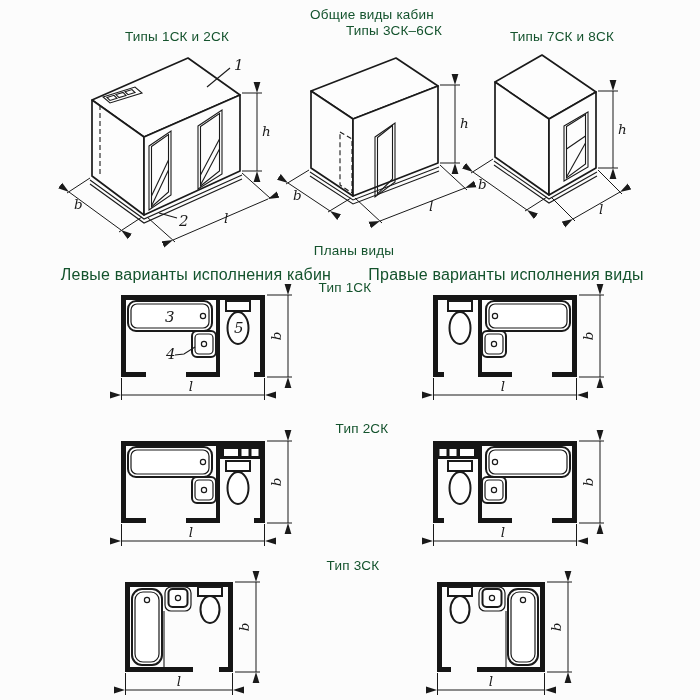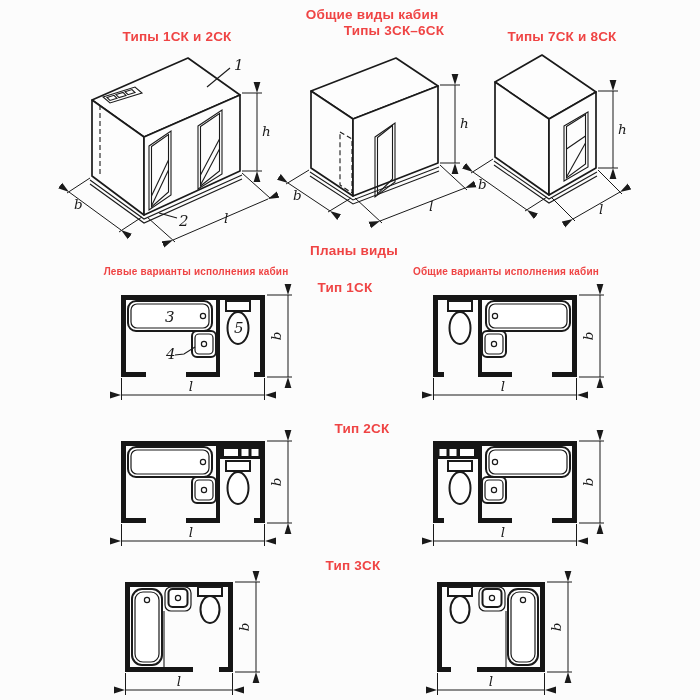--- a/index.html
+++ b/index.html
@@ -1,21 +1,21 @@
 <!DOCTYPE html>
 <html><head>
 <meta charset="utf-8">
 <style>
   html,body{margin:0;padding:0;}
   body{background:#ffffff;}
   #stage{position:relative;width:700px;height:700px;background:#fcfcfc;overflow:hidden;
          font-family:"Liberation Sans", sans-serif;}
   .hdr{position:absolute;transform:translateX(-50%);white-space:nowrap;
-       font-weight:bold;font-size:13.5px;color:#ef4444;letter-spacing:.2px;}
-  .hdr.small{font-size:10px;text-align:right;}
+       font-weight:normal;font-size:13.5px;color:#14532d;letter-spacing:.2px;}
+  .hdr.small{font-size:16px;text-align:right;}
   svg{position:absolute;overflow:visible;}
   svg .face{fill:#fdfdfd;stroke:#1a1a1a;stroke-width:1.7;stroke-linejoin:round;}
   svg .thin{stroke:#1a1a1a;stroke-width:1.1;fill:none;}
   svg .dimln{stroke:#1a1a1a;stroke-width:1;fill:none;}
   svg .wall{fill:#161616;stroke:none;}
   svg .fix{fill:#ffffff;stroke:#1a1a1a;stroke-width:2;}
   svg .fixthin{fill:none;stroke:#1a1a1a;stroke-width:1.2;}
   svg text.dim{font:italic 13.5px "DejaVu Serif", serif;fill:#1a1a1a;}
   svg text.num{font:italic 15px "DejaVu Serif", serif;fill:#1a1a1a;}
   svg .dash{stroke:#1a1a1a;stroke-width:1.1;fill:none;stroke-dasharray:5 3;}
@@ -32,21 +32,21 @@
       </marker>
     </defs>
   </svg>
 
   <div class="hdr" style="left:372px;top:7px">Общие виды кабин</div>
   <div class="hdr" style="left:177px;top:29px">Типы 1СК и 2СК</div>
   <div class="hdr" style="left:394px;top:23px">Типы 3СК–6СК</div>
   <div class="hdr" style="left:562px;top:29px">Типы 7СК и 8СК</div>
   <div class="hdr" style="left:354px;top:243px">Планы виды</div>
   <div class="hdr small" style="left:196px;top:266px">Левые варианты исполнения кабин</div>
-  <div class="hdr small" style="left:506px;top:266px">Общие варианты исполнения кабин</div>
+  <div class="hdr small" style="left:506px;top:266px">Правые варианты исполнения виды</div>
   <div class="hdr" style="left:345px;top:280px">Тип 1СК</div>
   <div class="hdr" style="left:362px;top:421px">Тип 2СК</div>
   <div class="hdr" style="left:353px;top:558px">Тип 3СК</div>
 
   <svg style="left:58px;top:46px" width="240" height="208" viewBox="0 0 240 208">
     <g>
       <polygon class="face" points="130,12 182,49 86,91 34,54"></polygon>
       <polygon class="face" points="34,54 86,91 86,169 34,130"></polygon>
       <polygon class="face" points="86,91 182,49 182,125 86,169"></polygon>
       <polyline class="thin" points="32,134 86,173 184,129"></polyline>

